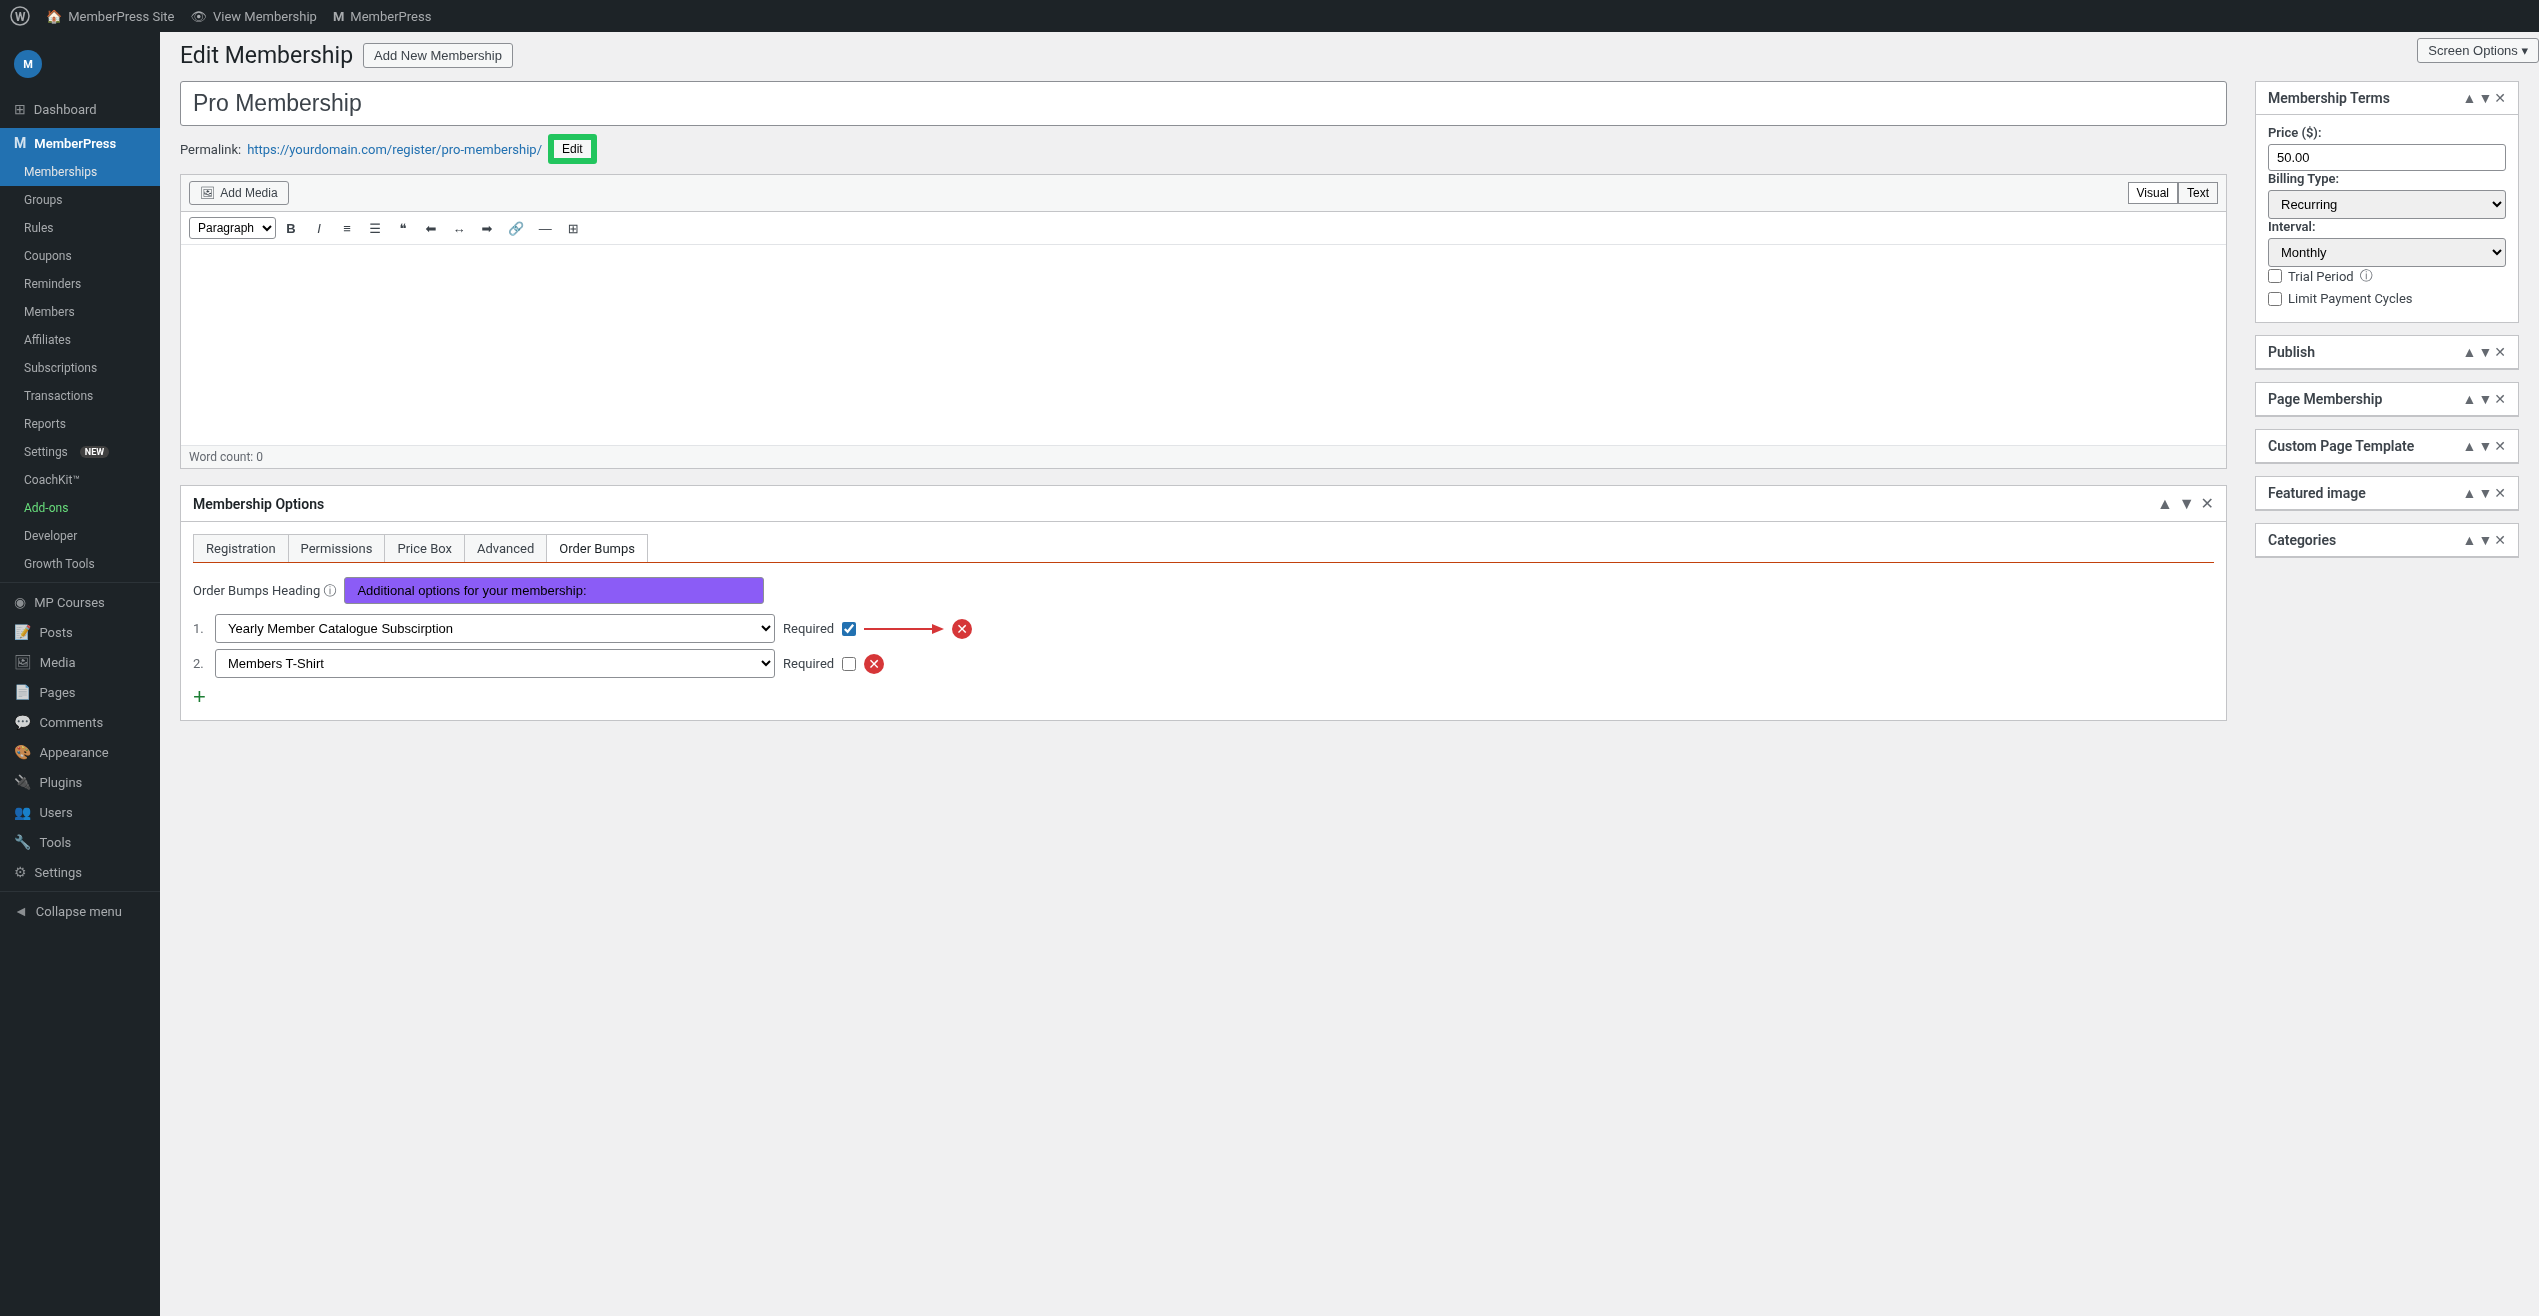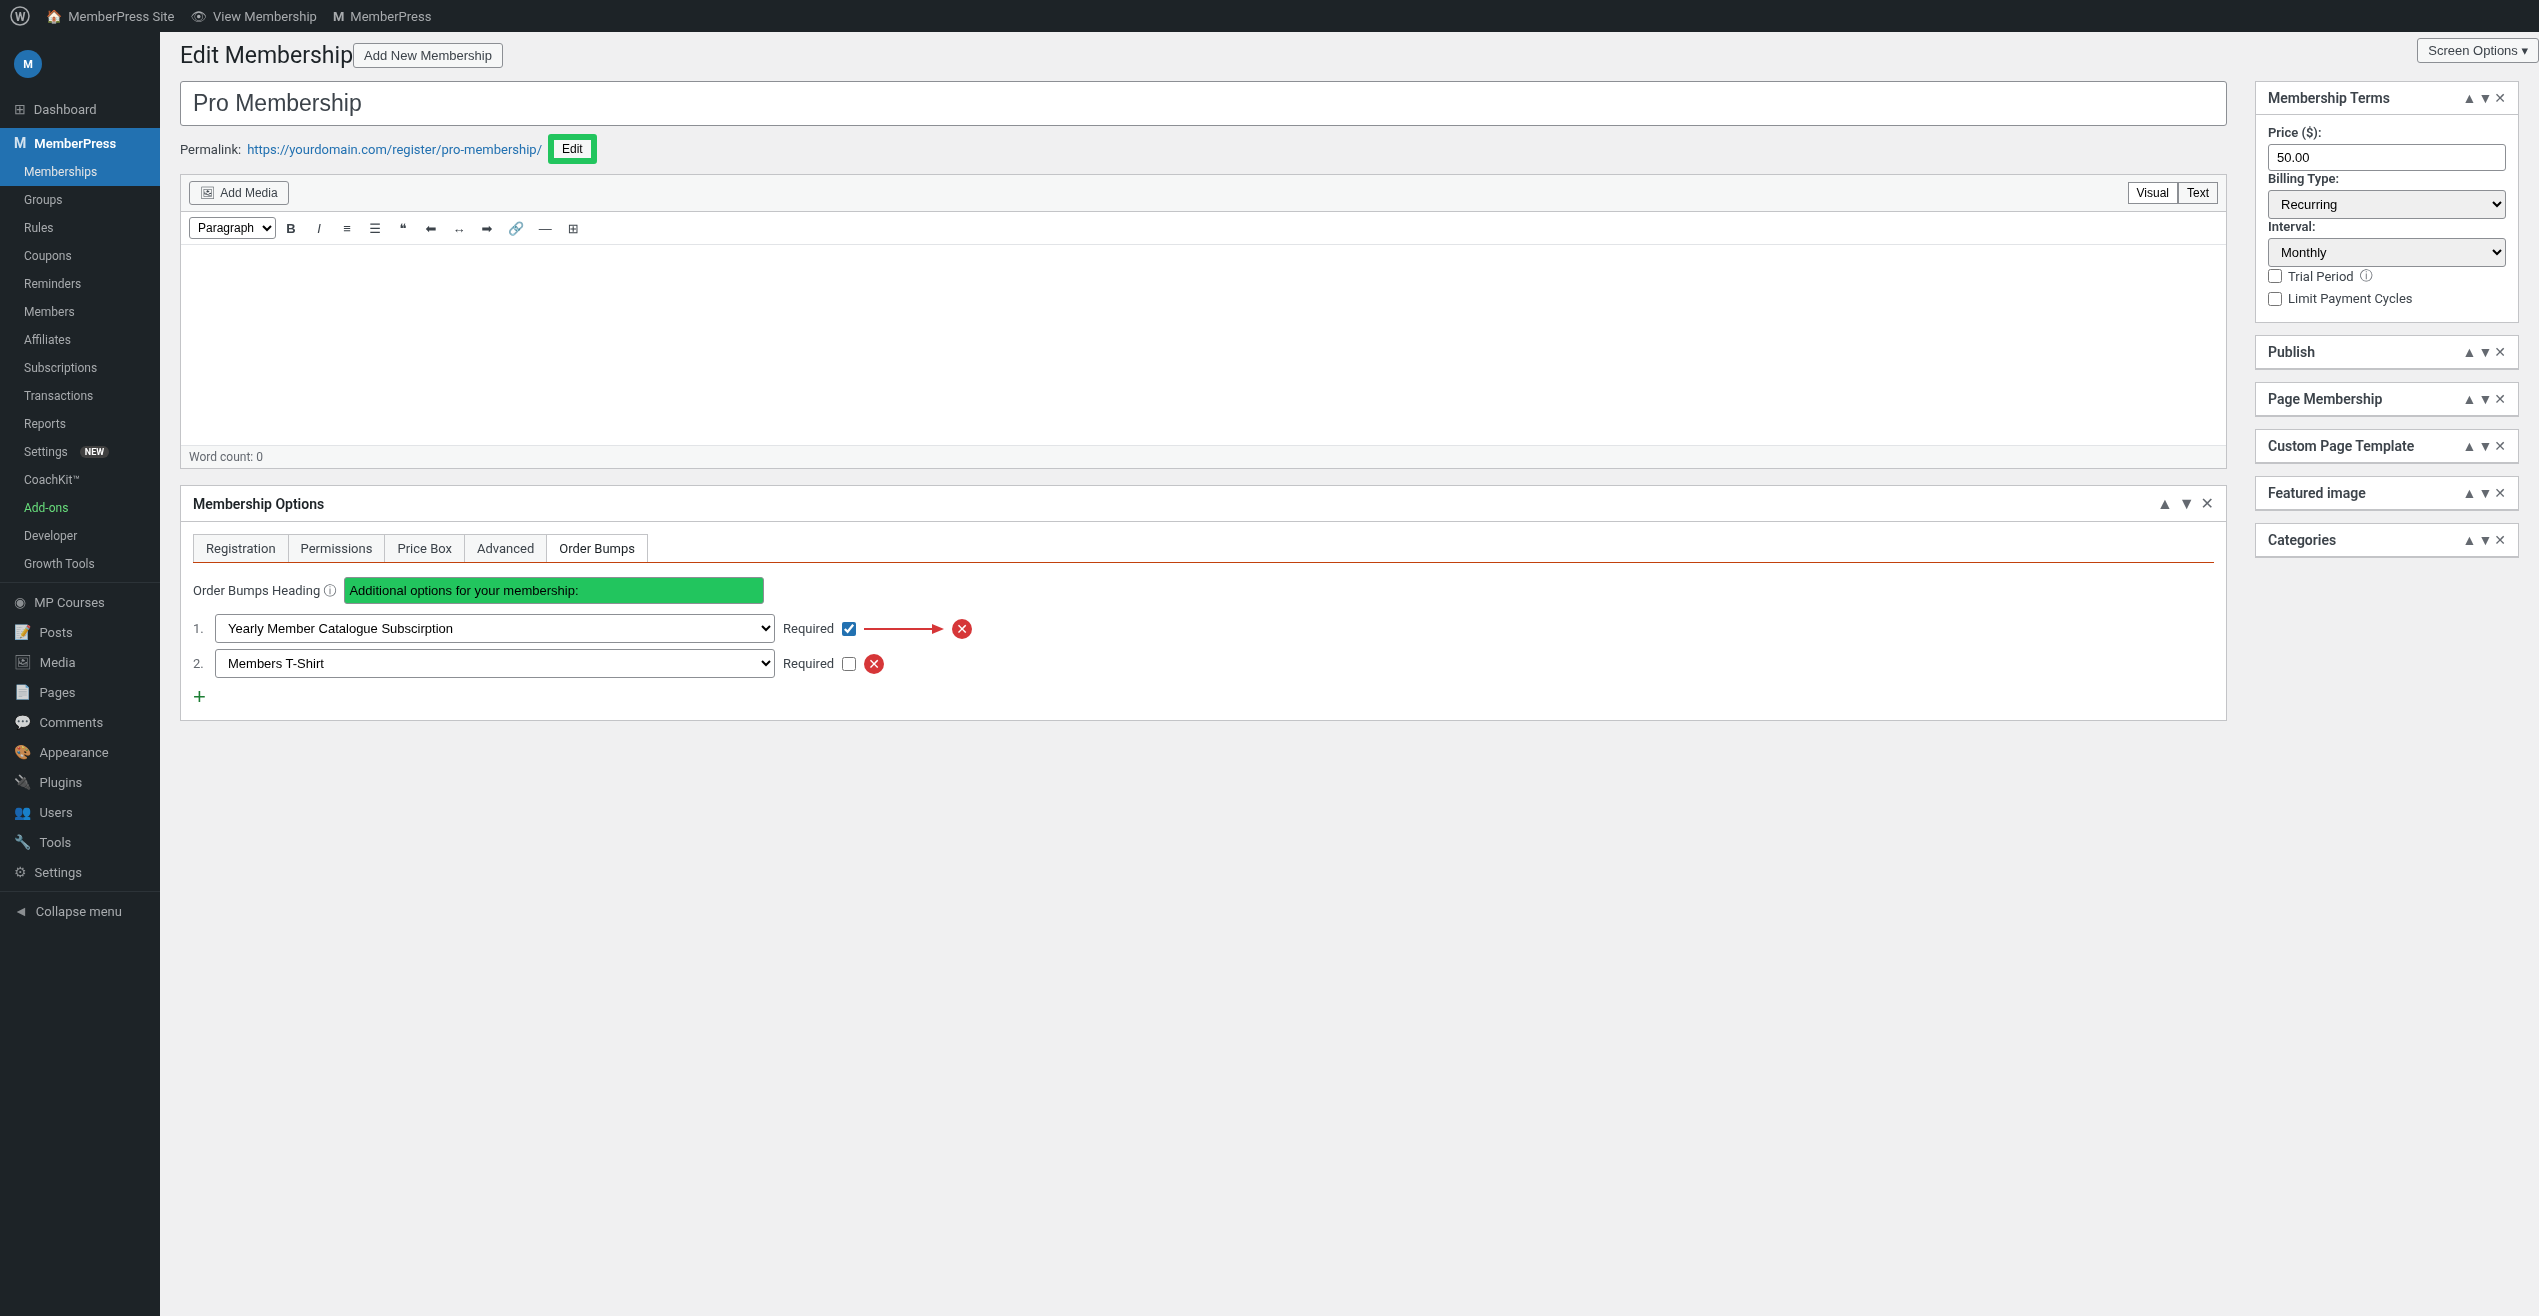--- a/index.html
+++ b/index.html
@@ -67,21 +67,21 @@
 
     
     #wpcontent {
       flex: 1;
       padding: 10px 20px 20px 20px;
       background: #f0f0f1;
       overflow-y: auto;
     }
 
     .page-header {
-      display: flex; align-items: center; 
+      display: flex; align-items: center; gap: 10px;
       margin-bottom: 12px;
     }
     .page-title { font-size: 23px; font-weight: 400; color: #1d2327; }
     .btn-add-new {
       background: #f6f7f7; border: 1px solid #8c8f94; border-radius: 3px;
       padding: 4px 10px; font-size: 13px; cursor: pointer; color: #3c434a;
     }
     .btn-screen-options {
       background: #f6f7f7; border: 1px solid #8c8f94; border-radius: 3px;
       padding: 4px 10px; font-size: 13px; cursor: pointer; color: #3c434a;
@@ -154,21 +154,21 @@
       padding: 6px 12px; border: 1px solid #c3c4c7; border-bottom: none;
       background: #f6f7f7; cursor: pointer; font-size: 13px; color: #3c434a;
       margin-right: -1px; position: relative;
     }
     .tab.active { background: #fff; color: #1d2327; border-bottom-color: #fff; z-index: 1; }
 
     
     .field-row { display: flex; align-items: center; gap: 8px; margin-bottom: 10px; }
     .field-label { font-size: 13px; color: #3c434a; }
     .field-label .help-icon { color: #646970; cursor: pointer; }
-    .field-input { border: 1px solid #8c8f94; border-radius: 3px; padding: 5px 4px; font-size: 13px; background: #22c55e; }
+    .field-input { border: 1px solid #8c8f94; border-radius: 3px; padding: 5px 12px; font-size: 13px; background: #8b5cf6; }
     .field-input.wide { width: 420px; }
     .order-bump-row {
       display: flex; align-items: center; gap: 8px; margin-bottom: 6px;
     }
     .order-bump-num { color: #646970; font-size: 13px; width: 14px; flex-shrink: 0; }
     .order-bump-select {
       flex: 1; max-width: 560px; border: 1px solid #8c8f94; border-radius: 3px;
       padding: 5px 8px; font-size: 13px; background: #fff;
     }
     .required-label { font-size: 13px; color: #3c434a; }

